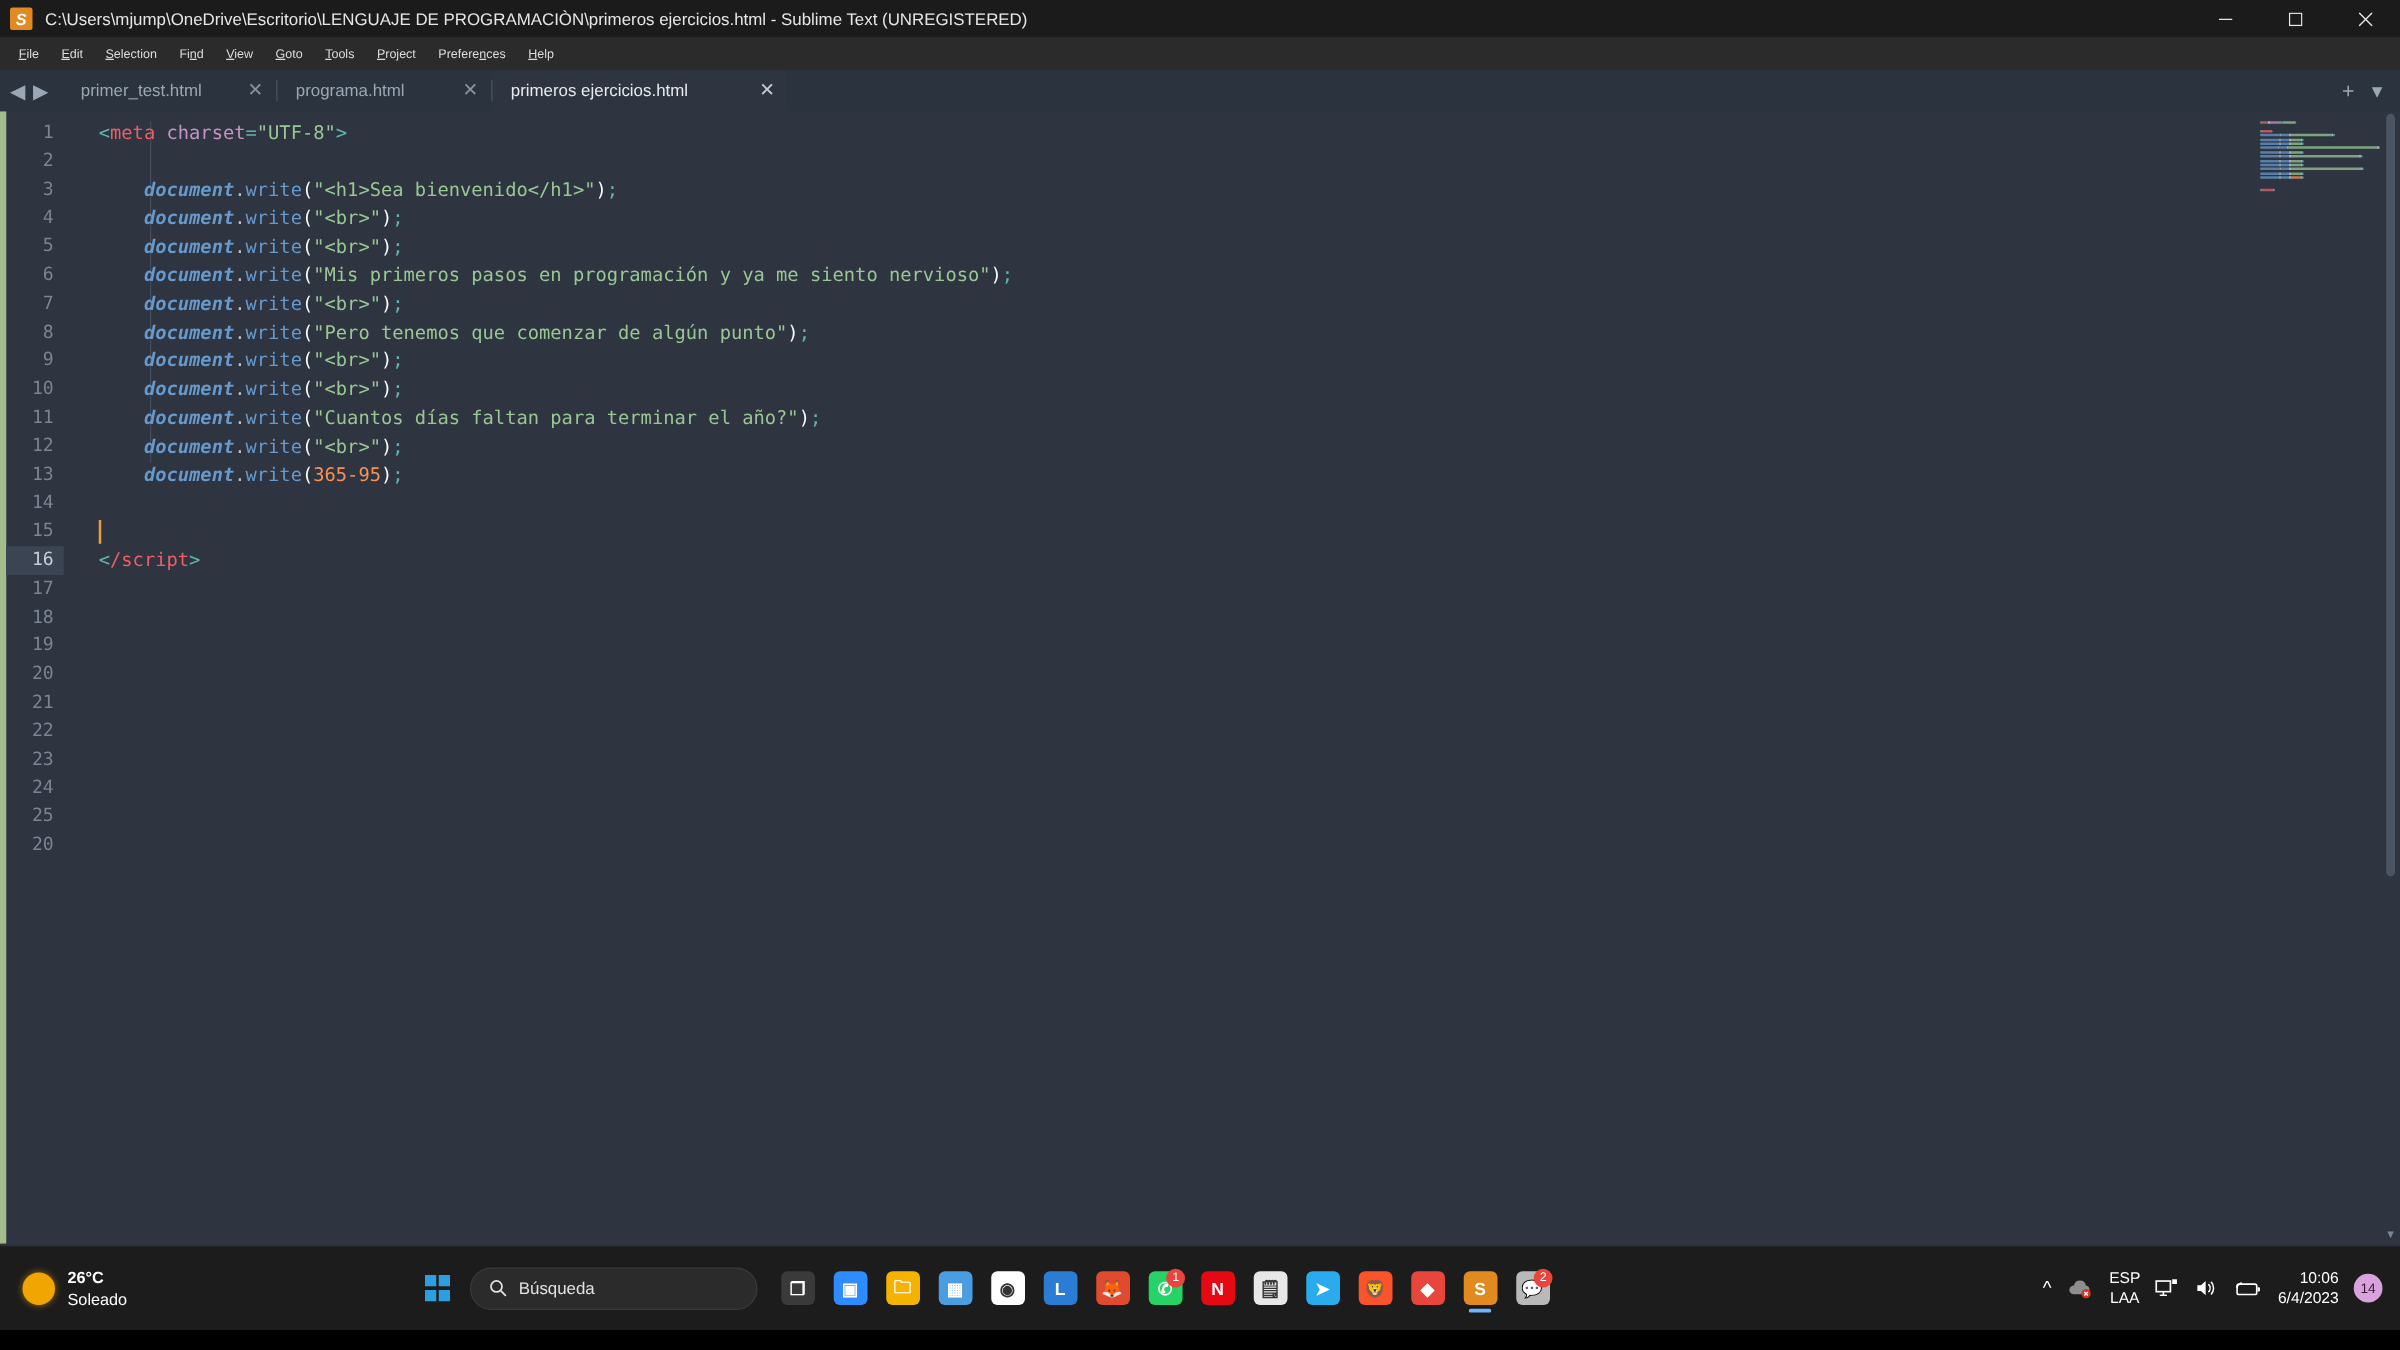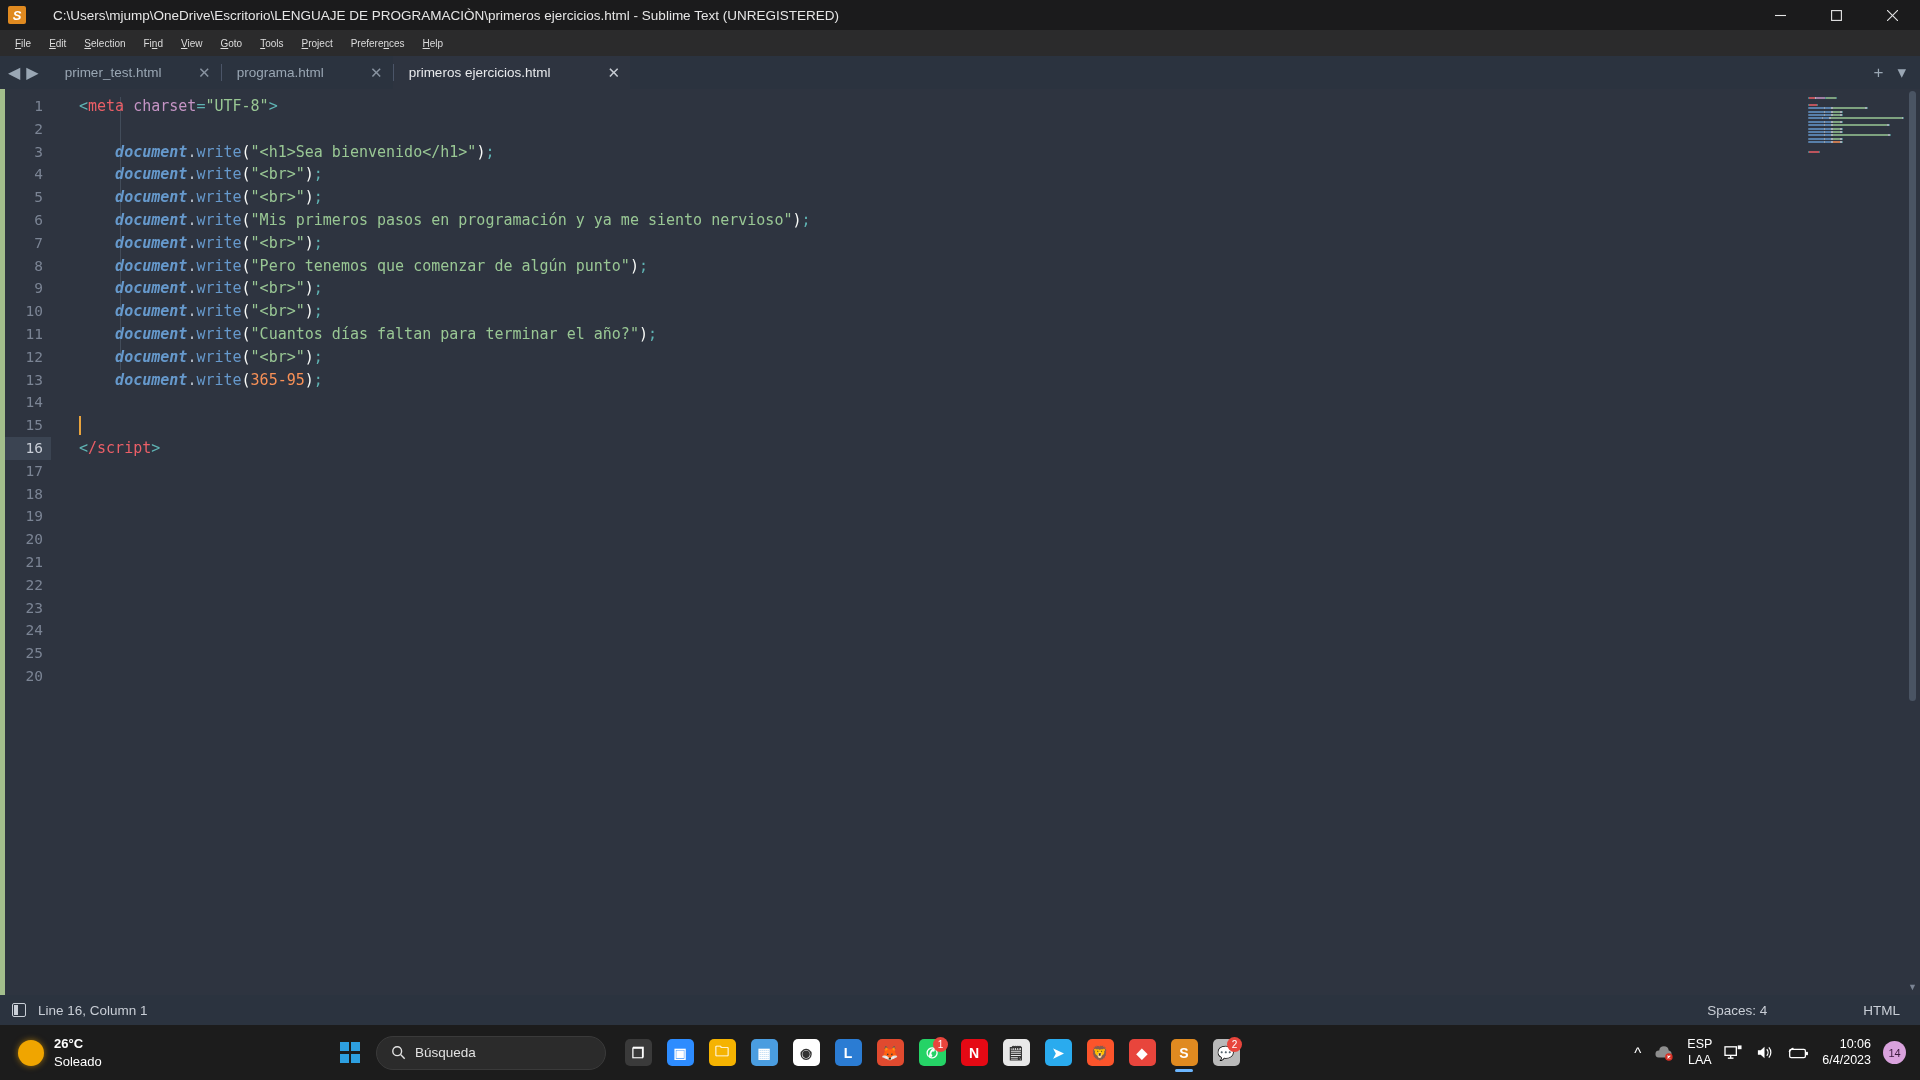--- a/index.html
+++ b/index.html
@@ -28,21 +28,20 @@
     position: relative; flex: 0 0 18px;
   }
   .app-logo::after {
     content: "S"; position: absolute; left: 0; top: 0; width: 100%; height: 100%;
     color: #fff; font-size: 13px; font-weight: bold; font-style: italic;
     display: flex; align-items: center; justify-content: center;
   }
   .title-text {
     color: #e6e6e6; font-size: 13.5px; white-space: nowrap;
     font-family: "Liberation Sans", sans-serif;
-    margin-left: 17px;
   }
   .win-controls { margin-left: auto; display: flex; height: 100%; }
   .win-btn {
     width: 56px; height: 30px; display: flex; align-items: center; justify-content: center;
     color: #e6e6e6;
   }
   .win-btn svg { display: block; }
 
   
   .menubar {
@@ -154,21 +153,21 @@
     margin-right: 12px; position: relative; flex: 0 0 14px;
   }
   .sb-icon::after {
     content: ""; position: absolute; left: 1px; top: 1px; bottom: 1px; width: 4px;
     background: #c9ced6;
   }
   .sb-right { margin-left: auto; display: flex; gap: 96px; }
 
   
   #taskbar {
-    position: absolute; left: 0; bottom: 0; width: 1920px; height: 55px;
+    position: absolute; left: 0; bottom: 16px; width: 1920px; height: 67px;
     background: #1c1c1c; display: flex; align-items: center;
   }
   .weather {
     display: flex; align-items: center; gap: 10px; padding-left: 18px; width: 330px;
     color: #fff;
   }
   .weather .sun {
     width: 26px; height: 26px; border-radius: 50%; background: #f0a500;
     box-shadow: 0 0 6px rgba(240,165,0,.6); flex: 0 0 26px;
   }

